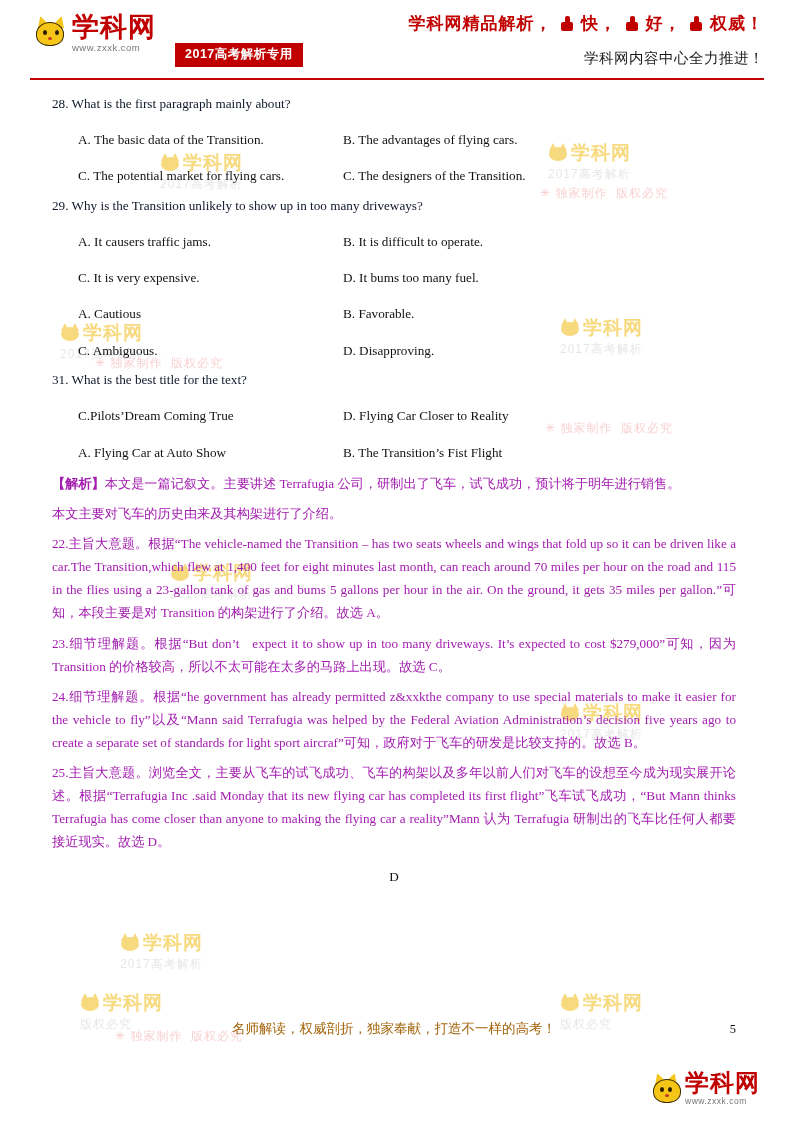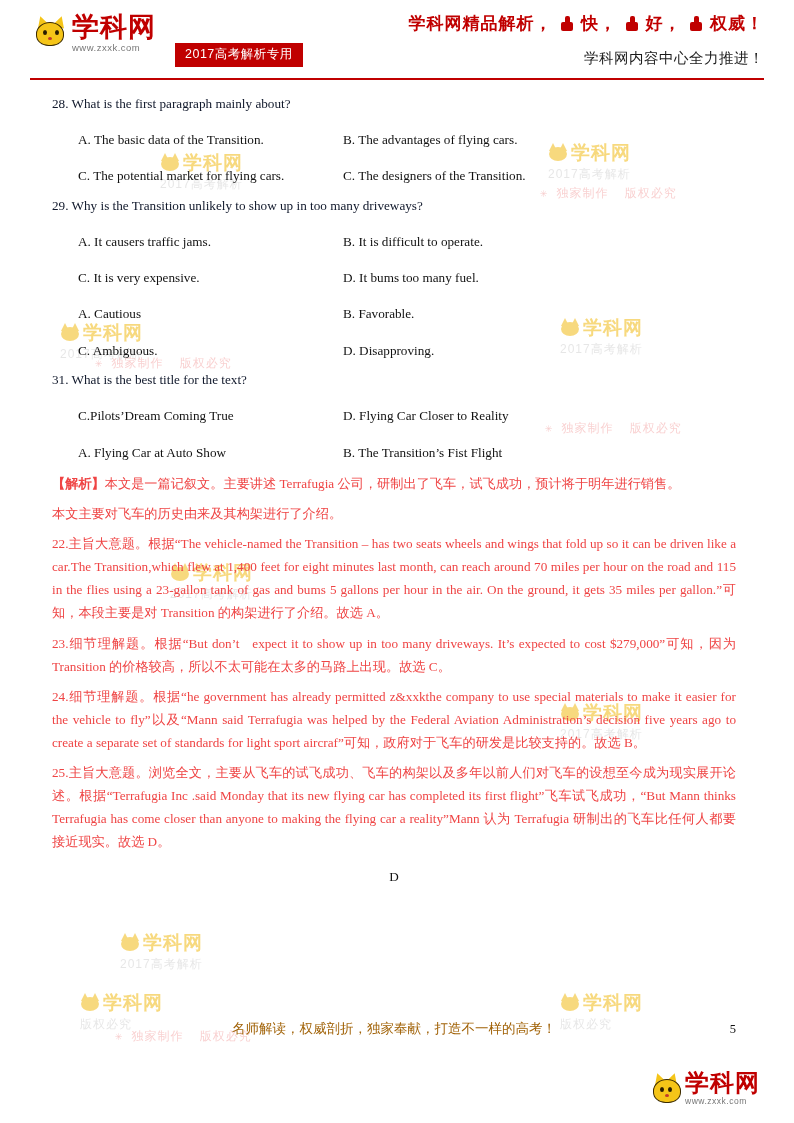--- a/index.html
+++ b/index.html
@@ -60,21 +60,21 @@
   }
   .logo-text .url {
     font-family: "Liberation Sans", sans-serif;
     font-size: 9.5px; color: #777; letter-spacing: .5px;
     margin-top: 2px;
   }
   .ribbon {
     position: absolute; left: 175px; top: 43px;
     background: #c00000; color: #fff;
     font-family: "Liberation Sans", sans-serif;
-    font-size: 12.5px; font-weight: normal;
+    font-size: 12.5px; font-weight: bold;
     padding: 3px 10px 4px 10px;
     letter-spacing: .5px;
   }
   .header-right {
     position: absolute; right: 30px; top: 12px;
     text-align: right;
   }
   .slogan-red {
     color: #c00000;
     font-family: "Liberation Sans", sans-serif;
@@ -126,21 +126,21 @@
     line-height: 1.55;
     margin: 16px 0 2px 0;
     padding-left: 26px;
   }
   .opts .a { width: 265px; flex: 0 0 265px; }
   .opts .b { flex: 1; }
   .qblock { margin-bottom: 9px; }
 
   
   .an {
-    color: #ef4444;
+    color: #a21caf;
     font-size: 13.2px;
     line-height: 1.75;
     margin: 0 0 7px 0;
     text-align: justify;
   }
   .an b { font-weight: bold; }
 
   .center-d {
     text-align: center;
     font-size: 13.2px;
@@ -187,21 +187,21 @@
     letter-spacing: 1px;
   }
   .wm .wm-sub {
     color: #cfcfcf;
     font-family: "Liberation Sans", sans-serif;
     font-size: 12px;
     letter-spacing: 1px;
   }
   .wm .wm-red {
     color: #f3a3a3;
-    font-family: Liberation Mono, monospace;
+    font-family: Liberation Sans, sans-serif;
     font-size: 12px;
     letter-spacing: 1px;
   }
   .wm-cat {
     display: inline-block; position: relative;
     width: 20px; height: 18px; vertical-align: -3px; margin-right: 3px;
   }
   .wm-cat .h {
     position: absolute; left: 1px; top: 3px; width: 18px; height: 14px;
     background: #f0b400; border-radius: 50%;

